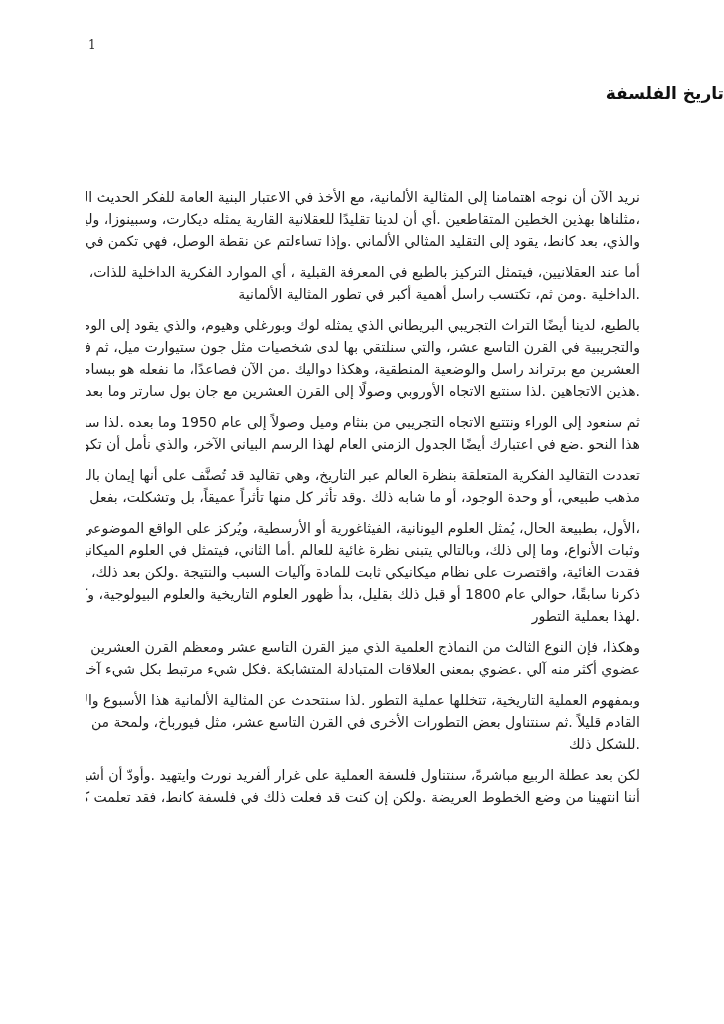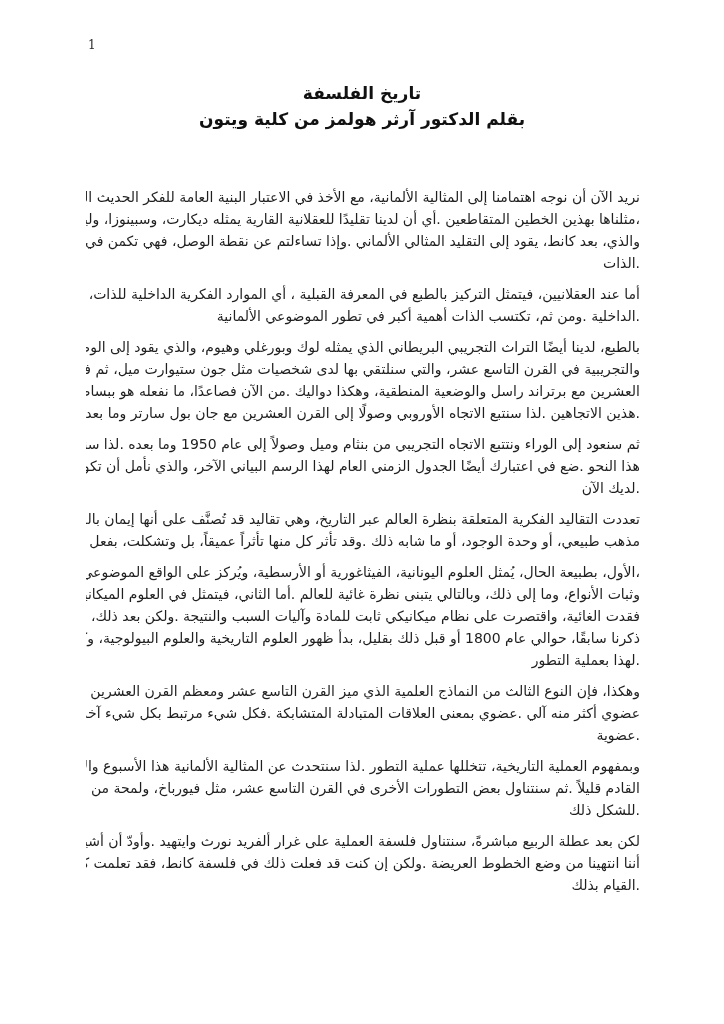--- a/index.html
+++ b/index.html
@@ -18,21 +18,20 @@
     left: 88px;
     font-family: "DejaVu Serif", serif;
     font-size: 12px;
     color: #2b2b2b;
   }
   .title-block {
     position: absolute;
     top: 80px;
     left: 0;
     right: 0;
-    text-align: center;
     direction: rtl;
     font-weight: bold;
     font-size: 17px;
     line-height: 26px;
     color: #111111;
   }
   .content {
     position: absolute;
     top: 186px;
     left: 86px;
@@ -49,75 +48,70 @@
 </style>
 </head>
 <body>
 
 <div class="page">
 
   <div class="page-number">1</div>
 
   <header class="title-block">
     <div class="title-line">تاريخ الفلسفة</div>
-    <div class="title-line">بقلم الدكتور آرثر هولمز من كلية ويتون</div>
   </header>
 
   <main class="content" dir="rtl" lang="ar">
 
     <div class="para">
       <div class="line">نريد الآن أن نوجه اهتمامنا إلى المثالية الألمانية، مع الأخذ في الاعتبار البنية العامة للفكر الحديث التي</div>
       <div class="line">،مثلناها بهذين الخطين المتقاطعين .أي أن لدينا تقليدًا للعقلانية القارية يمثله ديكارت، وسبينوزا، وليبنيز</div>
       <div class="line">والذي، بعد كانط، يقود إلى التقليد المثالي الألماني .وإذا تساءلتم عن نقطة الوصل، فهي تكمن في التركيز على</div>
-      <div class="line">.الذات</div>
     </div>
 
     <div class="para">
       <div class="line">أما عند العقلانيين، فيتمثل التركيز بالطبع في المعرفة القبلية ، أي الموارد الفكرية الداخلية للذات، وعقلانيتها</div>
-      <div class="line">.الداخلية .ومن ثم، تكتسب الذات أهمية أكبر في تطور الموضوعي الألمانية</div>
+      <div class="line">.الداخلية .ومن ثم، تكتسب راسل أهمية أكبر في تطور المثالية الألمانية</div>
     </div>
 
     <div class="para">
       <div class="line">بالطبع، لدينا أيضًا التراث التجريبي البريطاني الذي يمثله لوك وبورغلي وهيوم، والذي يقود إلى الوضعية</div>
       <div class="line">والتجريبية في القرن التاسع عشر، والتي سنلتقي بها لدى شخصيات مثل جون ستيوارت ميل، ثم في القرن</div>
       <div class="line">العشرين مع برتراند راسل والوضعية المنطقية، وهكذا دواليك .من الآن فصاعدًا، ما نفعله هو ببساطة تتبع</div>
       <div class="line">.هذين الاتجاهين .لذا سنتبع الاتجاه الأوروبي وصولًا إلى القرن العشرين مع جان بول سارتر وما بعده</div>
     </div>
 
     <div class="para">
       <div class="line">ثم سنعود إلى الوراء ونتتبع الاتجاه التجريبي من بنثام وميل وصولاً إلى عام 1950 وما بعده .لذا سنرتبها على</div>
       <div class="line">هذا النحو .ضع في اعتبارك أيضًا الجدول الزمني العام لهذا الرسم البياني الآخر، والذي نأمل أن تكون مألوفًا</div>
-      <div class="line">.لديك الآن</div>
     </div>
 
     <div class="para">
       <div class="line">تعددت التقاليد الفكرية المتعلقة بنظرة العالم عبر التاريخ، وهي تقاليد قد تُصنَّف على أنها إيمان بالله، أو</div>
       <div class="line">مذهب طبيعي، أو وحدة الوجود، أو ما شابه ذلك .وقد تأثر كل منها تأثراً عميقاً، بل وتشكلت، بفعل النماذج</div>
     </div>
 
     <div class="para">
       <div class="line">،الأول، بطبيعة الحال، يُمثل العلوم اليونانية، الفيثاغورية أو الأرسطية، ويُركز على الواقع الموضوعي للشكل</div>
       <div class="line">وثبات الأنواع، وما إلى ذلك، وبالتالي يتبنى نظرة غائية للعالم .أما الثاني، فيتمثل في العلوم الميكانيكية التي</div>
       <div class="line">فقدت الغائية، واقتصرت على نظام ميكانيكي ثابت للمادة وآليات السبب والنتيجة .ولكن بعد ذلك، وكما</div>
       <div class="line">ذكرنا سابقًا، حوالي عام 1800 أو قبل ذلك بقليل، بدأ ظهور العلوم التاريخية والعلوم البيولوجية، وكلاهما</div>
       <div class="line">.لهذا بعملية التطور</div>
     </div>
 
     <div class="para">
       <div class="line">وهكذا، فإن النوع الثالث من النماذج العلمية الذي ميز القرن التاسع عشر ومعظم القرن العشرين هو نموذج</div>
       <div class="line">عضوي أكثر منه آلي .عضوي بمعنى العلاقات المتبادلة المتشابكة .فكل شيء مرتبط بكل شيء آخر بطريقة</div>
-      <div class="line">.عضوية</div>
     </div>
 
     <div class="para">
       <div class="line">وبمفهوم العملية التاريخية، تتخللها عملية التطور .لذا سنتحدث عن المثالية الألمانية هذا الأسبوع والأسبوع</div>
       <div class="line">القادم قليلاً .ثم سنتناول بعض التطورات الأخرى في القرن التاسع عشر، مثل فيورباخ، ولمحة من ماركس، وما</div>
       <div class="line">.للشكل ذلك</div>
     </div>
 
     <div class="para">
       <div class="line">لكن بعد عطلة الربيع مباشرةً، سنتناول فلسفة العملية على غرار ألفريد نورث وايتهيد .وأودّ أن أشير الآن إلى</div>
       <div class="line">أننا انتهينا من وضع الخطوط العريضة .ولكن إن كنت قد فعلت ذلك في فلسفة كانط، فقد تعلمت كيفية</div>
-      <div class="line">.القيام بذلك</div>
     </div>
 
   </main>
 </div>
 
 </body></html>

